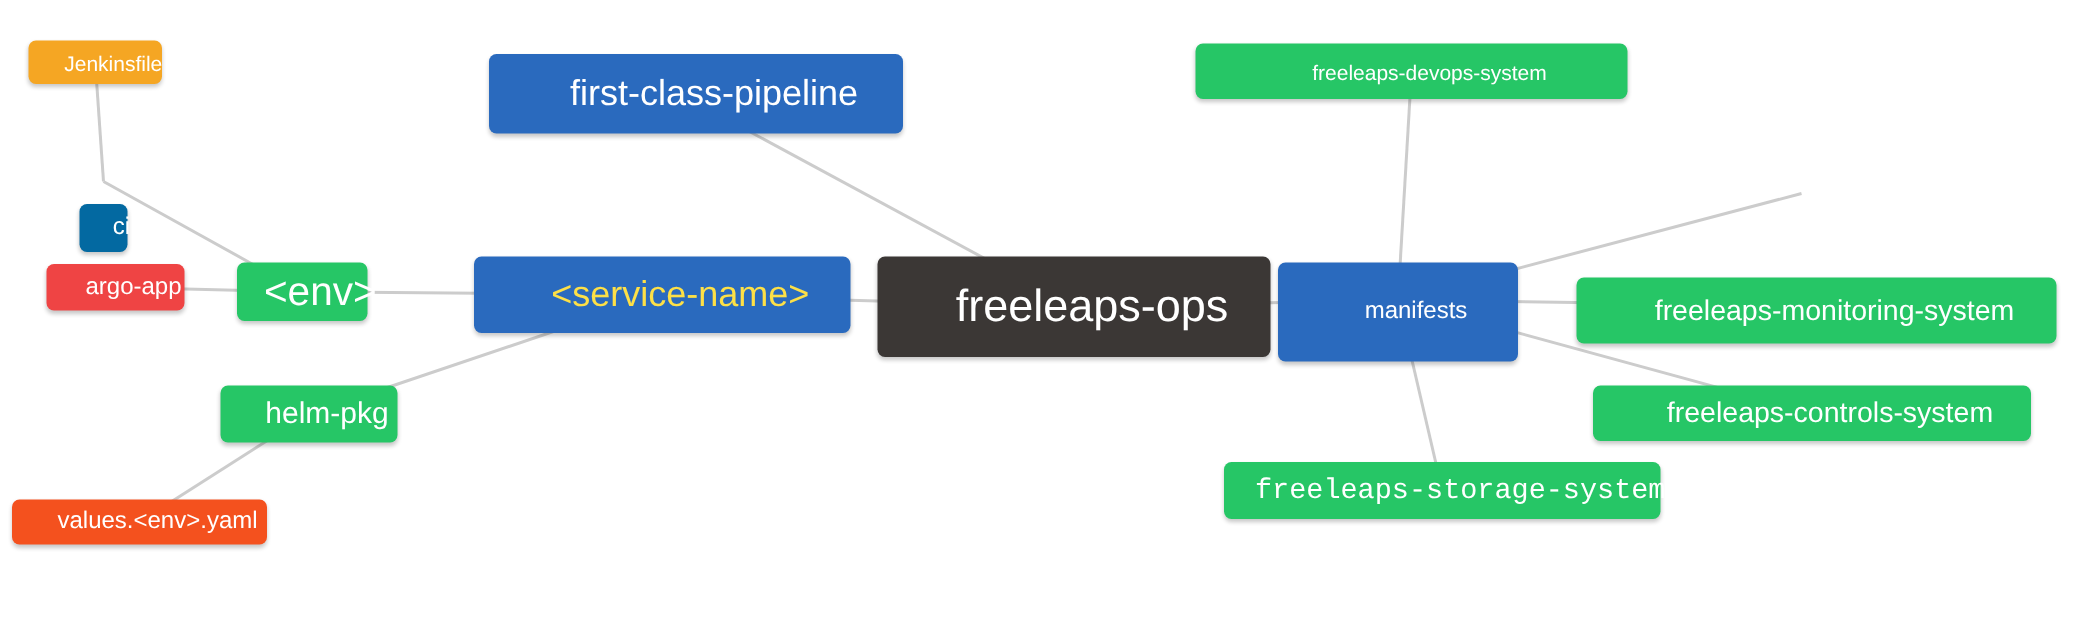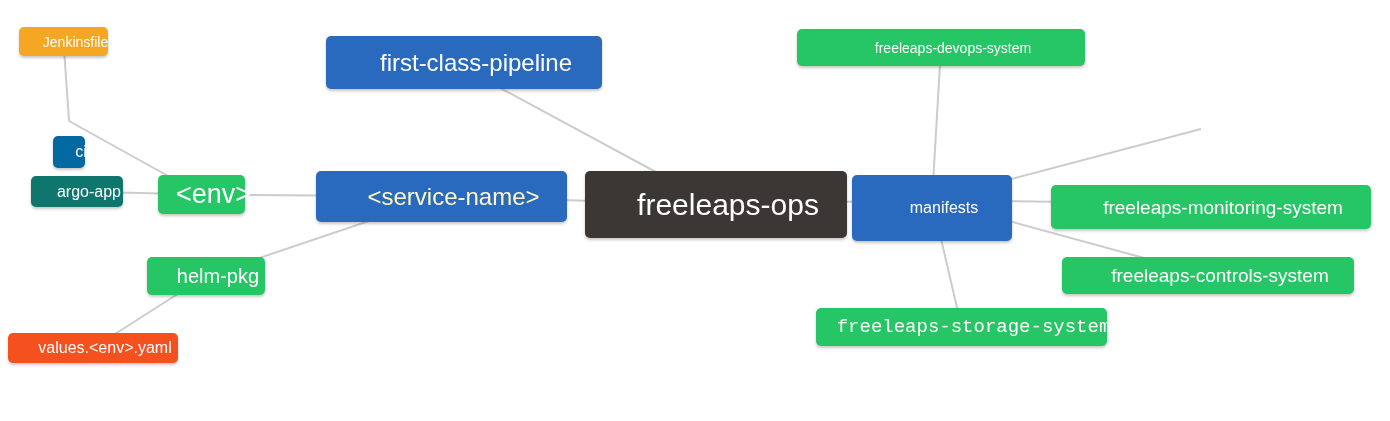--- a/index.html
+++ b/index.html
@@ -55,26 +55,26 @@
       <line x1="716" y1="204.5" x2="932" y2="200" stroke="#cccccc" stroke-width="2"></line>
       <line x1="932" y1="200" x2="941" y2="47.5" stroke="#cccccc" stroke-width="2"></line>
       <line x1="932" y1="200" x2="1201" y2="129" stroke="#cccccc" stroke-width="2"></line>
       <line x1="932" y1="200" x2="1211" y2="204" stroke="#cccccc" stroke-width="2"></line>
       <line x1="932" y1="200" x2="1208" y2="275.5" stroke="#cccccc" stroke-width="2"></line>
       <line x1="932" y1="200" x2="961.5" y2="327" stroke="#cccccc" stroke-width="2"></line>
     </svg>
   <div class="node-layer" id="node-layer">
       <div class="node" style="left: 585px; top: 171px; width: 262px; height: 67px; font-size: 30px; background: rgb(59, 55, 53); color: rgb(255, 255, 255);">freeleaps-ops</div>
       <div class="node" style="left: 326px; top: 36px; width: 276px; height: 53px; font-size: 24px; background: rgb(42, 106, 190); color: rgb(255, 255, 255);">first-class-pipeline</div>
-      <div class="node" style="left: 316px; top: 171px; width: 251px; height: 51px; font-size: 24px; background: rgb(42, 106, 190); color: #fef9c3;">&lt;service-name&gt;</div>
+      <div class="node" style="left: 316px; top: 171px; width: 251px; height: 51px; font-size: 24px; background: rgb(42, 106, 190); color: #fde047;">&lt;service-name&gt;</div>
       <div class="node" style="left: 852px; top: 175px; width: 160px; height: 66px; font-size: 16px; background: rgb(42, 106, 190); color: rgb(255, 255, 255);">manifests</div>
       <div class="node" style="left: 158px; top: 175px; width: 87px; height: 39px; font-size: 27px; background: rgb(38, 198, 102); color: rgb(255, 255, 255);">&lt;env&gt;</div>
       <div class="node" style="left: 147px; top: 257px; width: 118px; height: 38px; font-size: 20px; background: rgb(38, 198, 102); color: rgb(255, 255, 255);">helm-pkg</div>
       <div class="node" style="left: 53px; top: 105px; width: 32px; height: 32px; font-size: 16px; background: #0369a1; color: rgb(255, 255, 255); margin-top: 31px;">ci</div>
-      <div class="node" style="left: 31px; top: 176px; width: 92px; height: 31px; font-size: 16px; background: #0f766e; color: rgb(255, 255, 255);">argo-app</div>
+      <div class="node" style="left: 31px; top: 176px; width: 92px; height: 31px; font-size: 16px; background: #ef4444; color: rgb(255, 255, 255);">argo-app</div>
       <div class="node" style="left: 8px; top: 333px; width: 170px; height: 30px; font-size: 16px; background: rgb(244, 81, 30); color: rgb(255, 255, 255);">values.&lt;env&gt;.yaml</div>
       <div class="node" style="left: 19px; top: 27px; width: 89px; height: 29px; font-size: 14px; background: rgb(245, 166, 35); color: rgb(255, 255, 255);">Jenkinsfile</div>
       <div class="node" style="left: 797px; top: 29px; width: 288px; height: 37px; font-size: 14px; background: rgb(38, 198, 102); color: rgb(255, 255, 255);">freeleaps-devops-system</div>
       <div class="node" style="left: 1051px; top: 185px; width: 320px; height: 44px; font-size: 19px; background: rgb(38, 198, 102); color: rgb(255, 255, 255);">freeleaps-monitoring-system</div>
       <div class="node" style="left: 1062px; top: 257px; width: 292px; height: 37px; font-size: 19px; background: rgb(38, 198, 102); color: rgb(255, 255, 255);">freeleaps-controls-system</div>
       <div class="node" style="left: 816px; top: 308px; width: 291px; height: 38px; font-size: 19px; background: rgb(38, 198, 102); color: rgb(255, 255, 255); font-family: Liberation Mono, monospace;">freeleaps-storage-system</div>
     </div>
 </div>
 
 </body></html>

